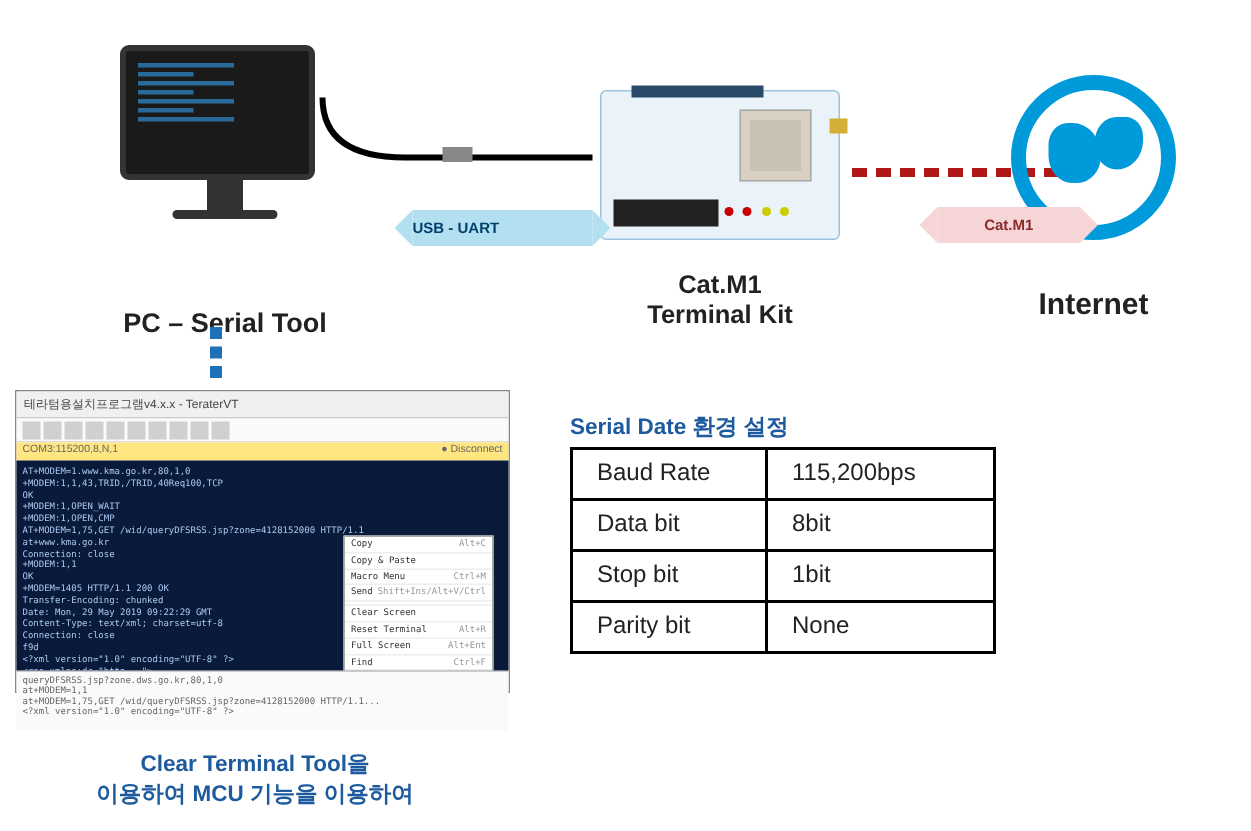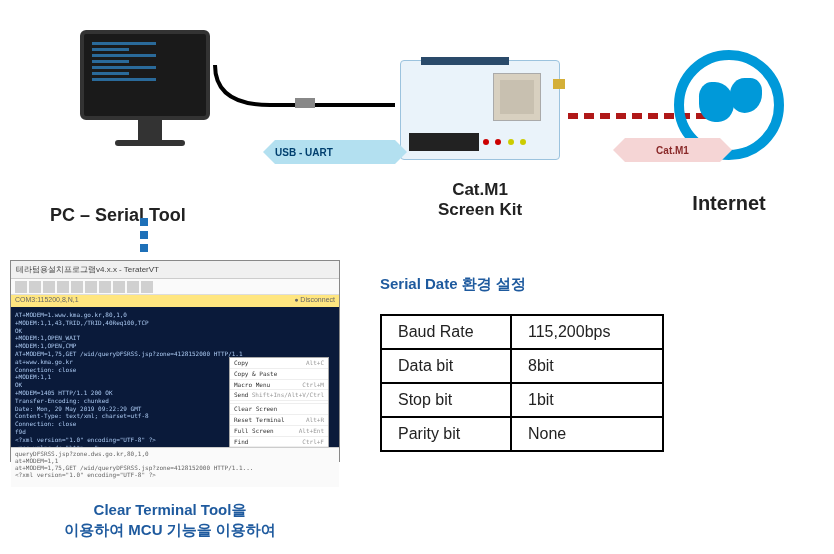--- a/index.html
+++ b/index.html
@@ -49,21 +49,21 @@
     .arrow-pink-body { background: #f5d5d5; height: 24px; position: relative; display: flex; align-items: center; justify-content: center; }
     .arrow-pink-body::before { content: ''; position: absolute; left: -12px; border-right: 12px solid #f5d5d5; border-top: 12px solid transparent; border-bottom: 12px solid transparent; }
     .arrow-pink-body::after { content: ''; position: absolute; right: -12px; border-left: 12px solid #f5d5d5; border-top: 12px solid transparent; border-bottom: 12px solid transparent; }
     .arrow-pink-label { font-size: 10px; font-weight: bold; color: #8a2a2a; }
     
     
     .dashed-red { position: absolute; left: 568px; top: 85px; width: 150px; height: 6px; }
     .dashed-red span { display: inline-block; width: 10px; height: 6px; background: #b01818; margin-right: 6px; }
     
     
-    .label-pc { position: absolute; left: 50px; top: 185px; width: 200px; font-weight: bold; font-size: 18px; color: #222; }
+    .label-pc { position: absolute; left: 50px; top: 185px; width: 200px; text-align: center; font-weight: bold; font-size: 18px; color: #222; }
     .label-kit { position: absolute; left: 390px; top: 160px; width: 180px; text-align: center; font-weight: bold; font-size: 17px; color: #222; line-height: 1.2; }
     .label-net { position: absolute; right: 20px; top: 172px; width: 170px; text-align: center; font-weight: bold; font-size: 20px; color: #222; }
     
     
     .dot-connector { position: absolute; left: 140px; top: 218px; }
     .dot-connector span { display: block; width: 8px; height: 8px; background: #1e70b8; margin-bottom: 5px; }
     
     
     .terminal { position: absolute; left: 10px; top: 260px; width: 330px; height: 202px; border: 1px solid #888; background: #fff; }
     .terminal-title { height: 18px; background: #f0f0f0; border-bottom: 1px solid #ccc; font-size: 8px; padding: 3px 5px; color: #444; }
@@ -72,21 +72,21 @@
     .terminal-status { height: 12px; background: #ffe680; font-size: 7px; padding: 1px 4px; color: #666; display: flex; justify-content: space-between; }
     .terminal-body { background: #0a1a3a; color: #aac8f0; font-family: monospace; font-size: 6px; padding: 4px; height: 140px; overflow: hidden; line-height: 1.3; position: relative; }
     .terminal-menu { position: absolute; right: 10px; top: 50px; width: 100px; background: #fff; border: 1px solid #aaa; font-size: 6px; color: #333; }
     .terminal-menu div { padding: 1px 4px; border-bottom: 1px solid #eee; display: flex; justify-content: space-between; }
     .terminal-bottom { height: 40px; background: #fafafa; font-size: 6px; color: #666; padding: 2px 4px; font-family: monospace; border-top: 1px solid #ccc; }
     
     .terminal-caption { position: absolute; left: 10px; top: 500px; width: 320px; text-align: center; font-size: 15px; font-weight: bold; color: #1e5a9e; line-height: 1.3; }
     
     
     .settings-title { position: absolute; left: 380px; top: 275px; font-size: 15px; font-weight: bold; color: #1e5a9e; }
-    .settings-table { position: absolute; left: 380px; top: 314px; border-collapse: collapse; }
+    .settings-table { position: absolute; left: 380px; top: 298px; border-collapse: collapse; }
     .settings-table td { border: 2px solid #000; padding: 7px 16px; font-size: 16px; color: #222; }
     .settings-table td:first-child { width: 130px; }
     .settings-table td:last-child { width: 152px; }
   </style>
 </head>
 <body>
 
 <div class="diagram-area">
 
   <div class="monitor">
@@ -145,21 +145,21 @@
   </div>
 
   <div class="arrow-pink">
     <div class="arrow-pink-body">
         <span class="arrow-pink-label">Cat.M1</span>
       </div>
   </div>
 
   <div class="label-pc">PC – Serial Tool</div>
   <div class="label-kit">
-    <span>Cat.M1</span><br><span>Screen Kit</span>
+    <span>Cat.M1</span><br><span>Terminal Kit</span>
   </div>
   <div class="label-net">Internet</div>
 </div>
 
 <div class="dot-connector">
   <span></span>
     <span></span>
     <span></span>
 </div>
 

